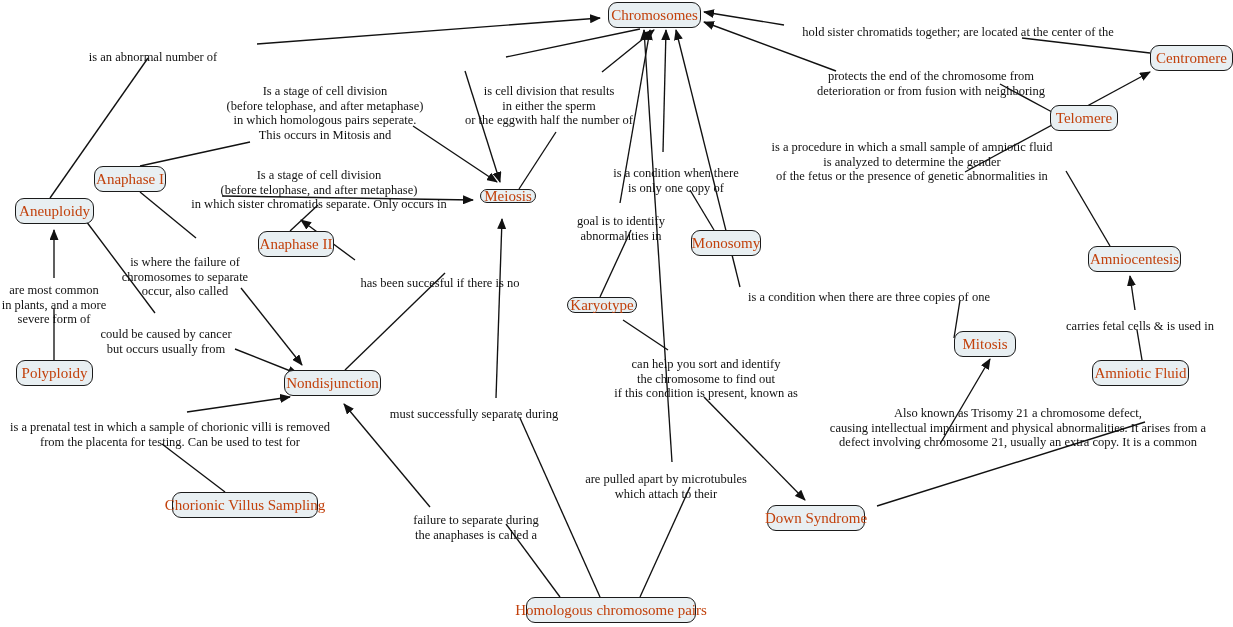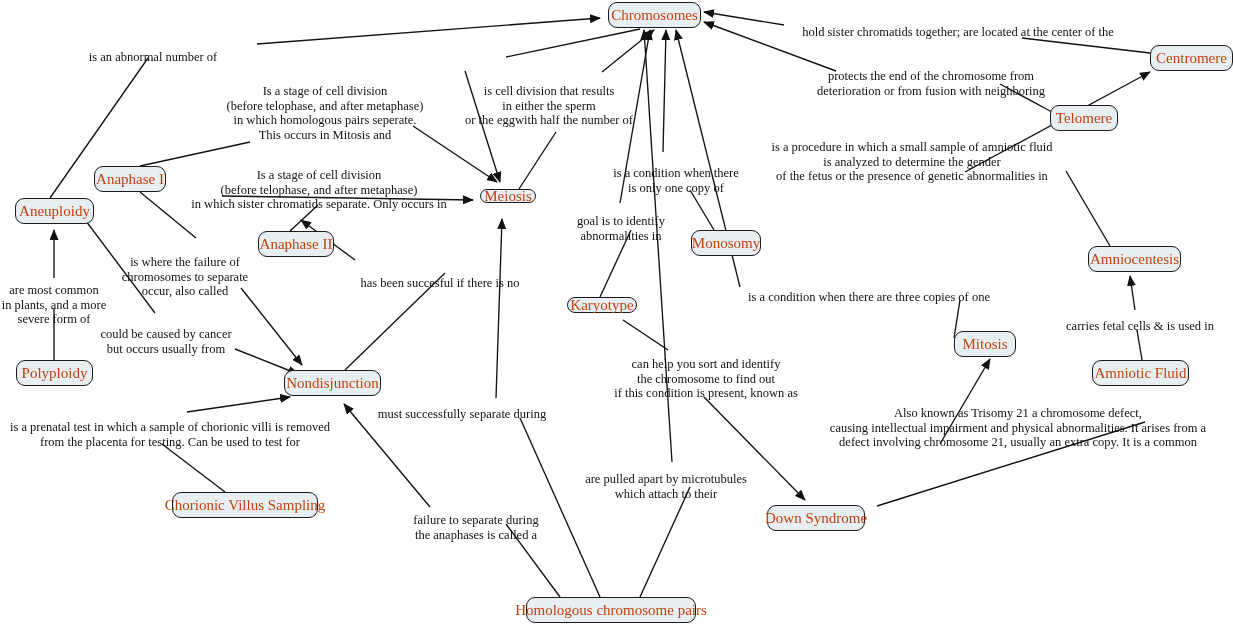--- a/index.html
+++ b/index.html
@@ -183,21 +183,21 @@
 but occurs usually from</div>
   <div class="link-label center" style="left:1140px;top:319px;">carries fetal cells &amp; is used in</div>
   <div class="link-label center" style="left:706px;top:357px;">can help you sort and identify
 the chromosome to find out
 if this condition is present, known as</div>
   <div class="link-label center" style="left:1018px;top:406px;">Also known as Trisomy 21 a chromosome defect,
 causing intellectual impairment and physical abnormalities. It arises from a
 defect involving chromosome 21, usually an extra copy. It is a common</div>
   <div class="link-label center" style="left:170px;top:420px;">is a prenatal test in which a sample of chorionic villi is removed
 from the placenta for testing. Can be used to test for</div>
-  <div class="link-label center" style="left:462px;top:407px;text-align:right;">must successfully separate during</div>
+  <div class="link-label center" style="left:474px;top:407px;text-align:right;">must successfully separate during</div>
   <div class="link-label center" style="left:476px;top:513px;">failure to separate during
 the anaphases is called a</div>
   <div class="link-label center" style="left:666px;top:472px;">are pulled apart by microtubules
 which attach to their</div>
   <div class="link-label center" style="left:54px;top:283px;">are most common
 in plants, and a more
 severe form of</div>
 
 </div>
 

